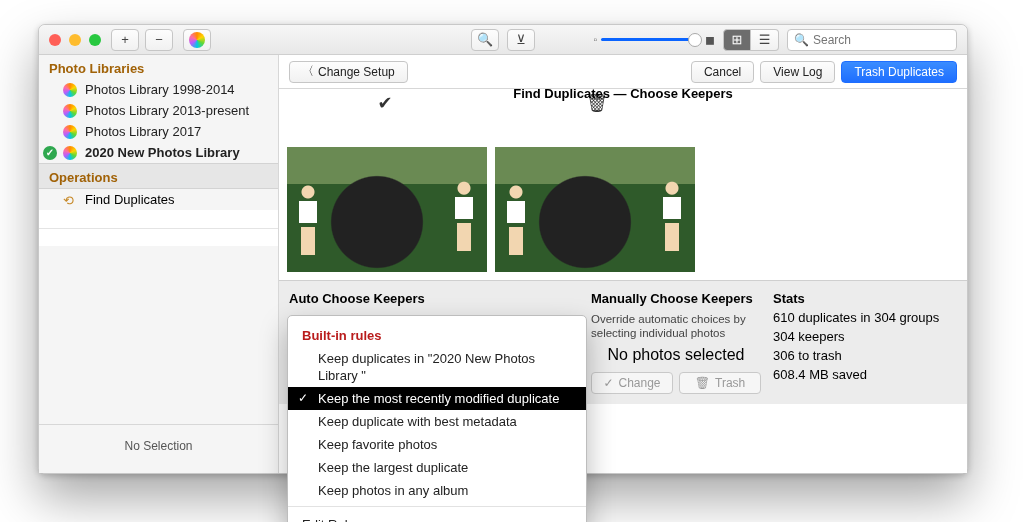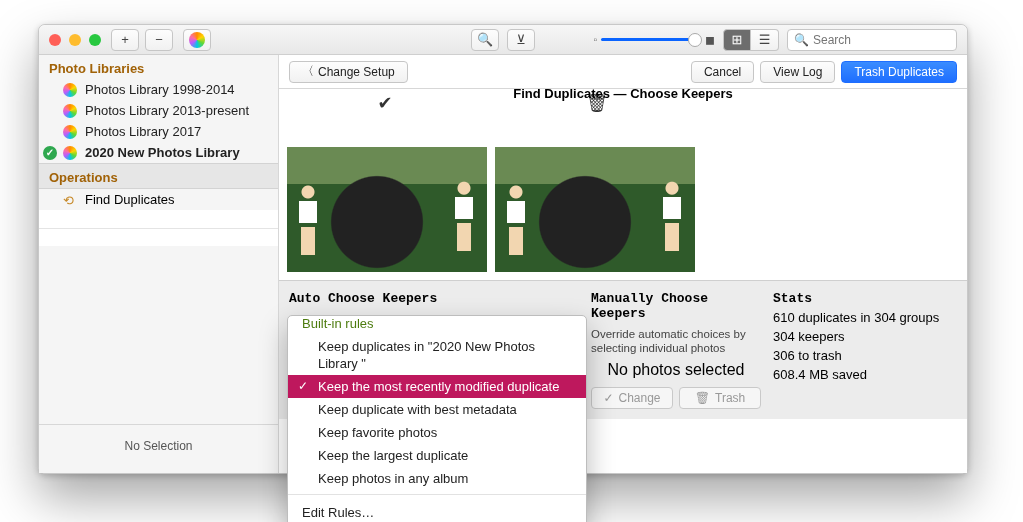--- a/index.html
+++ b/index.html
@@ -55,26 +55,26 @@
   background:
    radial-gradient(circle at 50% 10%, #f2d6b0 0 6px, transparent 7px),
    linear-gradient(#fff,#fff) center 16px/18px 22px no-repeat,
    linear-gradient(#f2d6b0,#f2d6b0) center 42px/14px 28px no-repeat; }
 .photo .p2 { position:absolute; right:12px; top:34px; width:22px; height:72px;
   background:
    radial-gradient(circle at 50% 10%, #f2d6b0 0 6px, transparent 7px),
    linear-gradient(#fff,#fff) center 16px/18px 22px no-repeat,
    linear-gradient(#f2d6b0,#f2d6b0) center 42px/14px 28px no-repeat; }
 .bottom { background:#ececec; border-top:1px solid #cfcfcf; display:flex; padding:10px; gap:12px; font-size:12px; }
-.panel-title { font-weight:700; font-size:13px; margin-bottom:6px;font-family:Liberation Mono, monospace; }
+.panel-title { font-weight:700; font-size:13px; margin-bottom:6px; }
 .auto-panel { width:290px; position:relative; }
 .rules-pop { position:absolute; top:24px; left:-2px; width:300px; background:#fff; border:1px solid #bdbdbd; border-radius:5px; box-shadow:0 12px 28px rgba(0,0,0,.28); font-size:13px; color:#222; z-index:50; }
-.rules-head { color:#4d7c0f; padding:0 14px 4px; }
+.rules-head { color:#b91c1c; padding:12px 14px 4px;font-weight:bold; }
 .rule { padding:3px 14px 3px 30px; position:relative; line-height:17px; }
-.rule-sel { background:#be185d; color:#fff; }
+.rule-sel { background:#000000; color:#fff; }
 .rule-sel::before { content:"✓"; position:absolute; left:10px; color:#fff; font-size:12px; }
 .rules-sep { height:1px; background:#e2e2e2; margin:4px 0; }
 .edit-rules { padding:6px 14px 10px; }
 .man-panel { width:170px; }
 .man-hint { color:#444; font-size:11.5px; margin-bottom:6px; line-height:14px; }
 .man-none { text-align:center; font-size:16px; margin-bottom:8px; }
 .man-btns { display:flex; gap:6px; }
 .mbtn { flex:1; height:22px; border:1px solid #c9c9c9; border-radius:4px; background:#f6f6f6; color:#999; display:flex; align-items:center; justify-content:center; gap:5px; font-size:12px; }
 .stats-panel { flex:1; }
 .stats-panel div { margin-bottom:4px; font-size:13px; }

